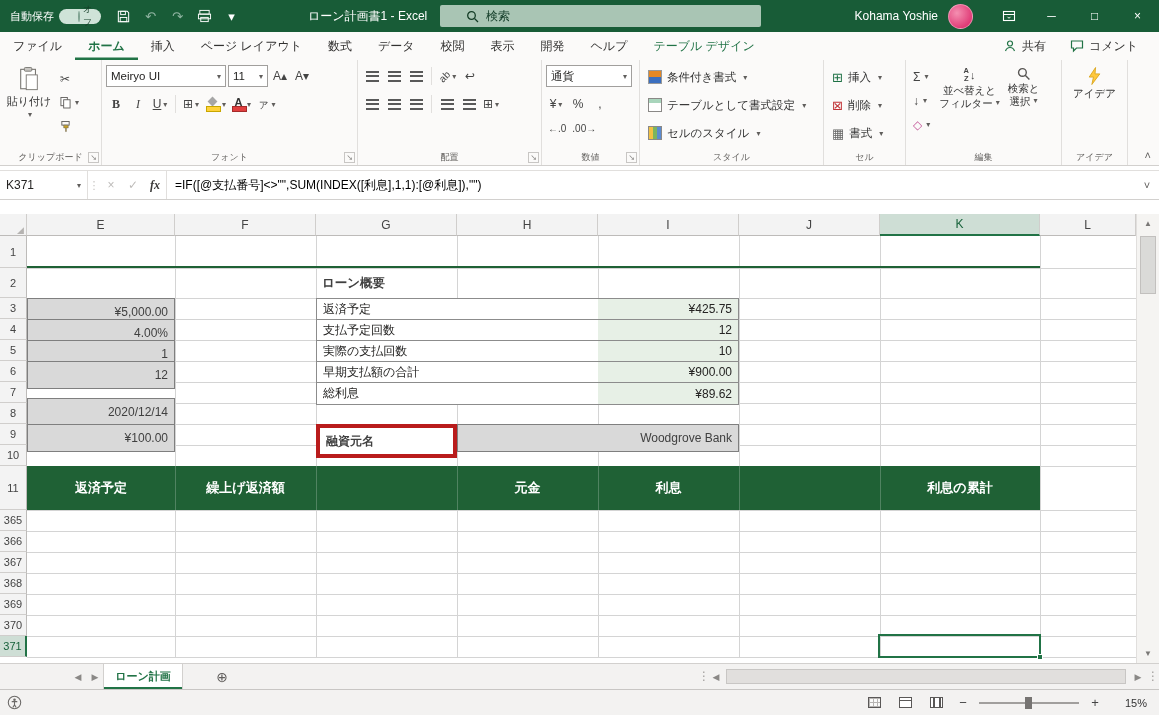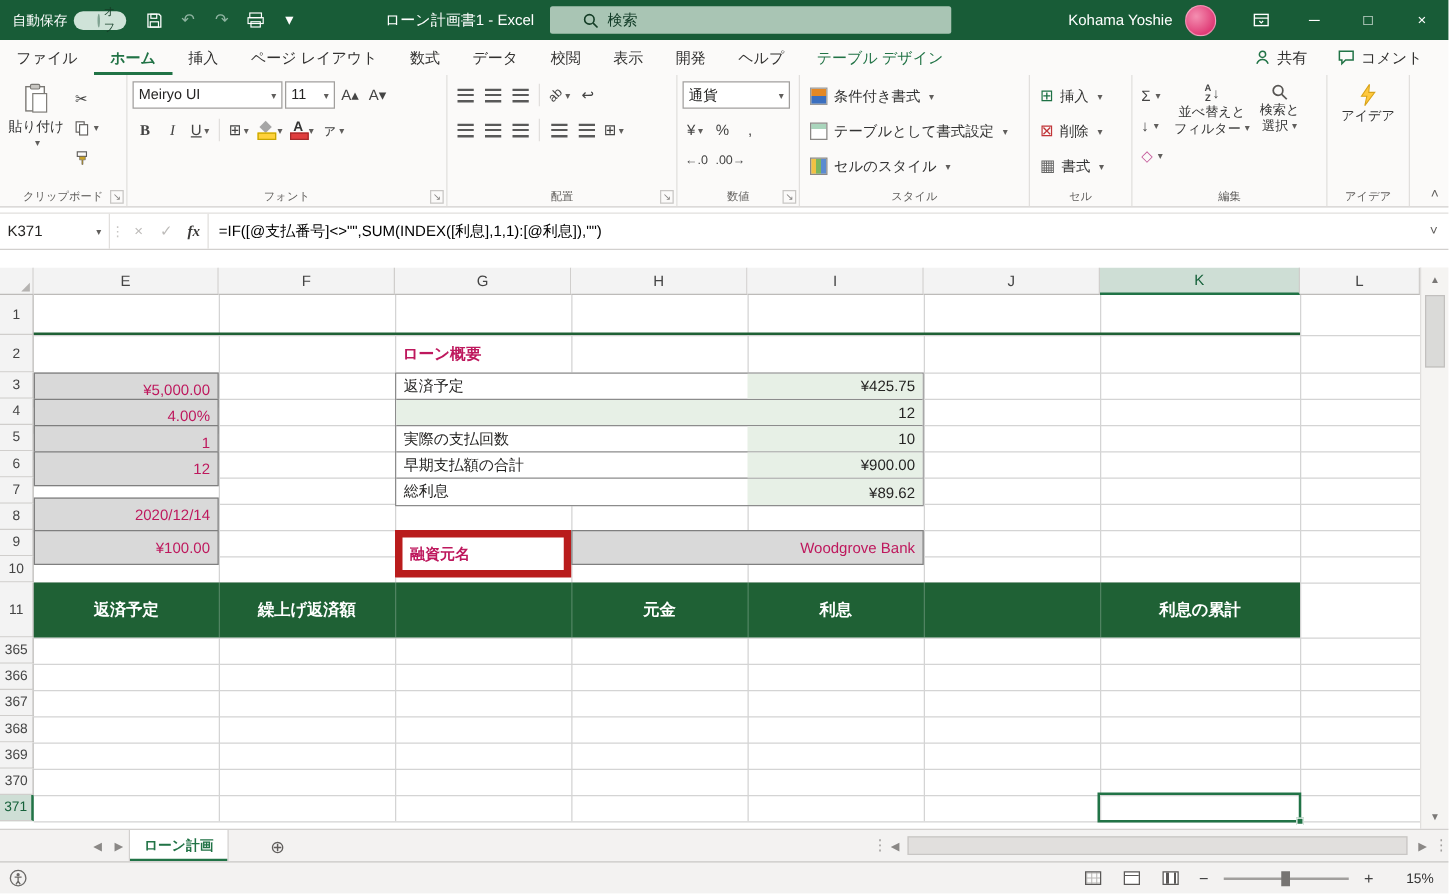--- a/index.html
+++ b/index.html
@@ -83,21 +83,21 @@
 
 
 .sheet{position:absolute;left:0;top:214px;width:1136px;height:449px;background:#fff;overflow:hidden}
 .ch{position:absolute;top:0;height:22px;background:#F3F3F3;border-right:1px solid #D0CECC;border-bottom:1px solid #BDBBB9;display:flex;align-items:center;justify-content:center;font-size:12px;color:#444}
 .ch.sel{background:#CEDED5;color:#17623B;border-bottom:2px solid #217346}
 .corner{justify-content:flex-end;align-items:flex-end;color:#B5B3B1;font-size:9px;padding:0 2px}
 .rh{position:absolute;left:0;width:27px;background:#F3F3F3;border-right:1px solid #BDBBB9;border-bottom:1px solid #D0CECC;display:flex;align-items:center;justify-content:center;font-size:11px;color:#444}
 .rh.sel{background:#CEDED5;color:#17623B;border-right:2px solid #217346}
 .vl{position:absolute;top:22px;width:1px;height:421px;background:#D4D4D4}
 .hl{position:absolute;left:27px;width:1109px;height:1px;background:#D4D4D4}
-.cell{position:absolute;display:flex;align-items:center;font-size:12px;color:#be185d;padding:13px 6px;white-space:nowrap;z-index:2}
+.cell{position:absolute;display:flex;align-items:center;font-size:12px;color:#404040;padding:13px 6px;white-space:nowrap;z-index:2}
 .cell.right{justify-content:flex-end}
 .gray{background:#D9D9D9;border:1px solid #7F7F7F}
 .topline{position:absolute;left:27px;top:52px;width:1013px;height:2px;background:#1F6135;z-index:2}
 .sumwrap{position:absolute;left:316px;top:84px;width:423px;border:1px solid #8C8C8C;background:#fff;z-index:2}
 .sumrow{display:flex;height:21px;border-bottom:1px solid #8C8C8C}
 .sumrow:last-child{border-bottom:none}
 .sumlabel{width:281px;display:flex;align-items:center;padding-left:6px}
 .sumval{flex:1;display:flex;align-items:center;justify-content:flex-end;padding-right:6px;background:#E7F0E6}
 .band{position:absolute;left:27px;top:252px;width:1013px;height:44px;background:#1F6135;color:#fff;font-weight:700;font-size:13px;z-index:2}
 .band span{position:absolute;top:0;height:44px;display:flex;align-items:center;justify-content:center}
@@ -586,37 +586,38 @@
     <div class="cell right gray" style="left:27px;top:147px;width:148px;height:22px">12</div>
     <div class="cell right gray" style="left:27px;top:184px;width:148px;height:22px">2020/12/14</div>
     <div class="cell right gray" style="left:27px;top:210px;width:148px;height:22px">¥100.00</div>
 
     <div class="sumwrap">
       <div class="sumrow">
           <div class="sumlabel">返済予定</div>
           <div class="sumval">¥425.75</div>
         </div>
       <div class="sumrow">
+          <div class="sumlabel">支払予定回数</div>
           <div class="sumval">12</div>
         </div>
       <div class="sumrow">
           <div class="sumlabel">実際の支払回数</div>
           <div class="sumval">10</div>
         </div>
       <div class="sumrow">
           <div class="sumlabel">早期支払額の合計</div>
           <div class="sumval">¥900.00</div>
         </div>
       <div class="sumrow">
           <div class="sumlabel">総利息</div>
           <div class="sumval">¥89.62</div>
         </div>
     </div>
 
-    <div class="cell" style="left:316px;top:210px;width:141px;height:22px;border:6px solid #b91c1c;font-weight:700;background:#fff">融資元名</div>
+    <div class="cell" style="left:316px;top:210px;width:141px;height:22px;border:4px solid #b91c1c;font-weight:700;background:#fff">融資元名</div>
     <div class="cell right" style="left:457px;top:210px;width:282px;height:22px;border:1px solid #7F7F7F;background:#D9D9D9">Woodgrove Bank</div>
 
     <div class="band">
       <span style="left:0;width:148px">返済予定</span>
       <span style="left:148px;width:141px">繰上げ返済額</span>
       <span style="left:430px;width:141px">元金</span>
       <span style="left:571px;width:141px">利息</span>
       <span style="left:853px;width:160px">利息の累計</span>
       <i class="bsep" style="left:148px"></i>
       <i class="bsep" style="left:289px"></i>

